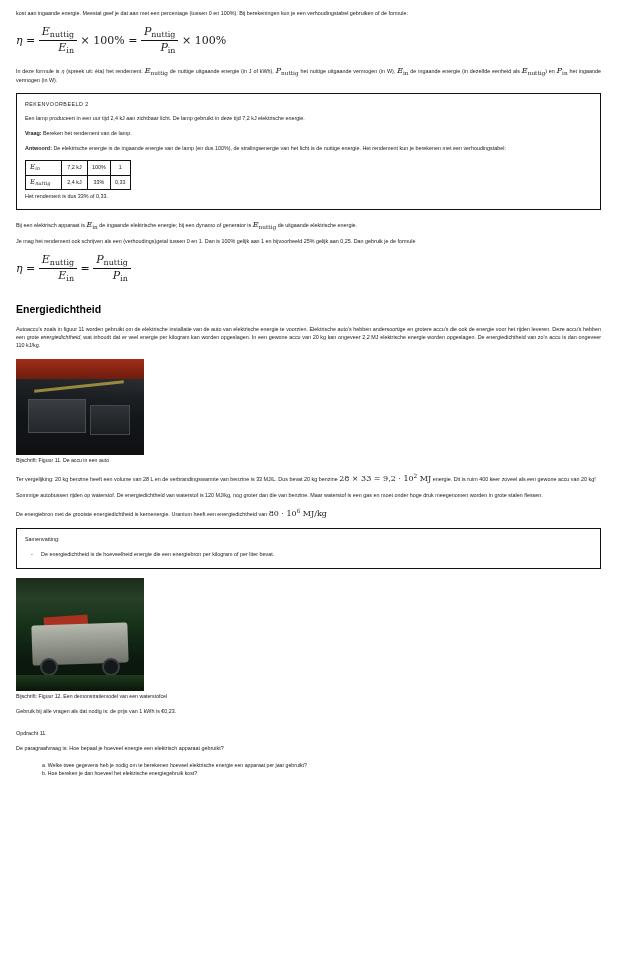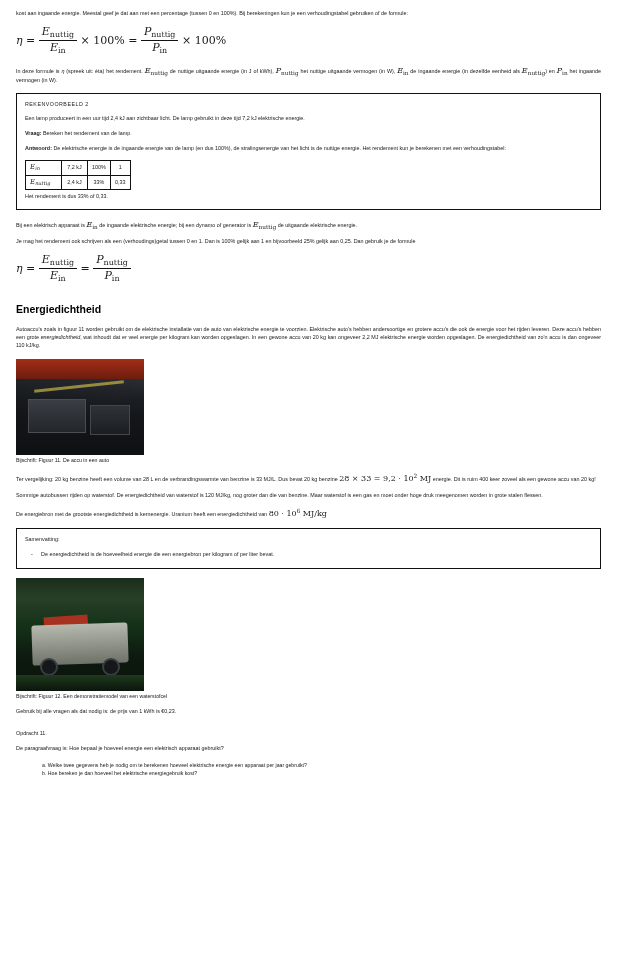--- a/index.html
+++ b/index.html
@@ -11,21 +11,21 @@
     font-family: "Liberation Sans", sans-serif;
     color: #1a1a1a;
     font-size: 5.4px;
     line-height: 1.45;
     overflow: hidden;
   }
   .page { padding: 10px 16px 0 16px; position: relative; }
 
   p.body-text { margin: 0 0 7px 0; text-align: justify; font-size: 5.4px; }
   .math-block { margin: 6px 0 9px 0; font-family: "DejaVu Serif", serif; }
-  .frac { display:inline-block; vertical-align: middle; text-align:center; }
+  .frac { display:inline-block; vertical-align: middle; text-align:right; }
   .frac .num { display:block; border-bottom:1px solid #111; padding:0 3px; line-height:1.25; }
   .frac .den { display:block; padding:0 3px; line-height:1.25; }
   .ital { font-style: italic; }
   .sub { font-size: 0.72em; vertical-align: -0.28em; }
   .sup { font-size: 0.72em; vertical-align: 0.5em; }
   .eq-big { font-size: 11px; }
   .eq-mid { font-size: 8px; }
 
   h2.section-title {
     font-size: 10.5px;

